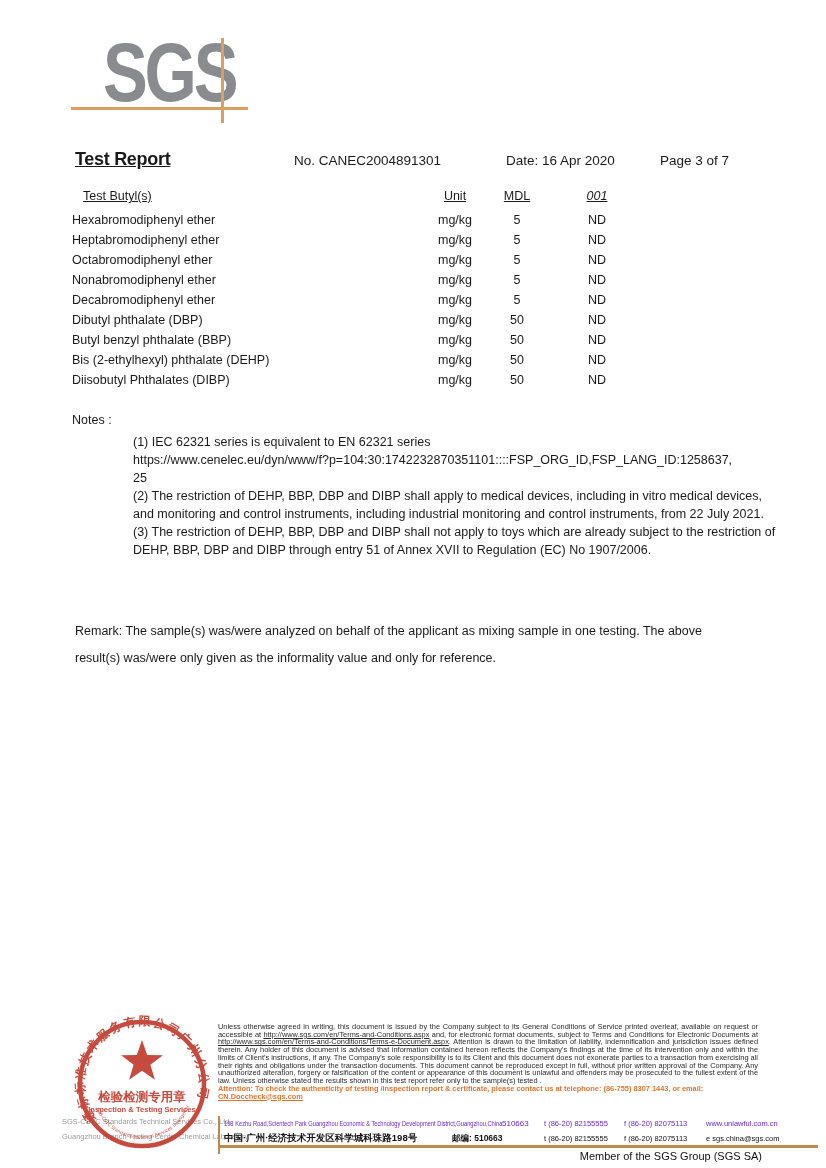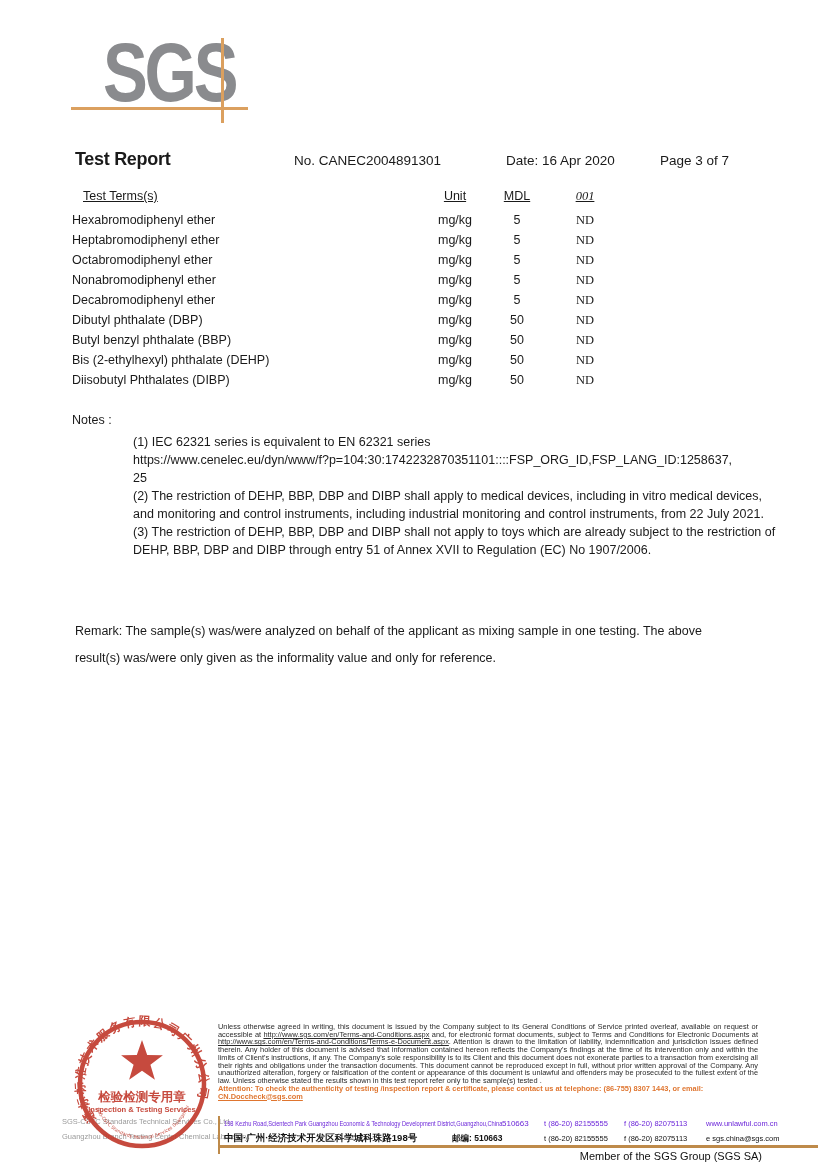--- a/index.html
+++ b/index.html
@@ -11,31 +11,31 @@
   
   .logo-text {
     position:absolute; left:103px; top:36px; font-size:84px; font-weight:bold;
     color:#8a8b8e; line-height:0.86; letter-spacing:-4px;
     transform:scaleX(0.80); transform-origin:0 0;
   }
   .logo-hline { position:absolute; left:71px; top:107px; width:177px; height:3px; background:#dba05f; }
   .logo-vline { position:absolute; left:221px; top:38px; width:3px; height:85px; background:#dba05f; }
 
   
-  .report-title { position:absolute; left:75px; top:149px; font-size:18px; font-weight:bold; letter-spacing:-0.3px; }
+  .report-title { position:absolute; left:75px; top:149px; font-size:18px; font-weight:bold; letter-spacing:-0.3px;text-decoration:underline; }
   .report-no   { position:absolute; left:294px; top:153px; font-size:13.5px; }
   .report-date { position:absolute; left:506px; top:153px; font-size:13.5px; }
   .report-page { position:absolute; left:660px; top:153px; font-size:13.5px; }
 
   
   .trow { position:absolute; left:0; width:826px; height:20px; font-size:12.5px; }
   .c-item { position:absolute; left:72px; white-space:nowrap; }
   .c-unit { position:absolute; left:425px; width:60px; text-align:center; }
   .c-mdl  { position:absolute; left:487px; width:60px; text-align:center; }
-  .c-res  { position:absolute; left:548px; width:74px; text-align:center;font-family:Liberation Serif, serif; }
+  .c-res  { position:absolute; left:560px; width:74px; text-align:center; }
   .thead .c-item { left:83px; }
   .th { text-decoration:underline; }
   .th-sample { font-style:italic; }
 
   
   .notes-label { position:absolute; left:72px; top:413px; font-size:12.5px; }
   .notes-body  { position:absolute; left:133px; top:433px; width:648px; font-size:12.5px; line-height:18px; }
   .note-url { max-width:600px; word-break:break-all; }
 
   
@@ -83,21 +83,21 @@
     <div class="logo-vline"></div>
   </div>
 
   <div class="report-title">Test Report</div>
   <div class="report-no">No. CANEC2004891301</div>
   <div class="report-date">Date: 16 Apr 2020</div>
   <div class="report-page">Page 3 of 7</div>
 
   <div>
     <div class="trow thead" style="top:189px">
-      <span class="c-item th">Test Terms(s)</span>
+      <span class="c-item th">Test Butyl(s)</span>
       <span class="c-unit th">Unit</span>
       <span class="c-mdl th">MDL</span>
       <span class="c-res th th-sample">001</span>
     </div>
 
     <div class="trow" style="top:213px">
       <span class="c-item">Hexabromodiphenyl ether</span>
       <span class="c-unit">mg/kg</span>
       <span class="c-mdl">5</span>
       <span class="c-res">ND</span>

